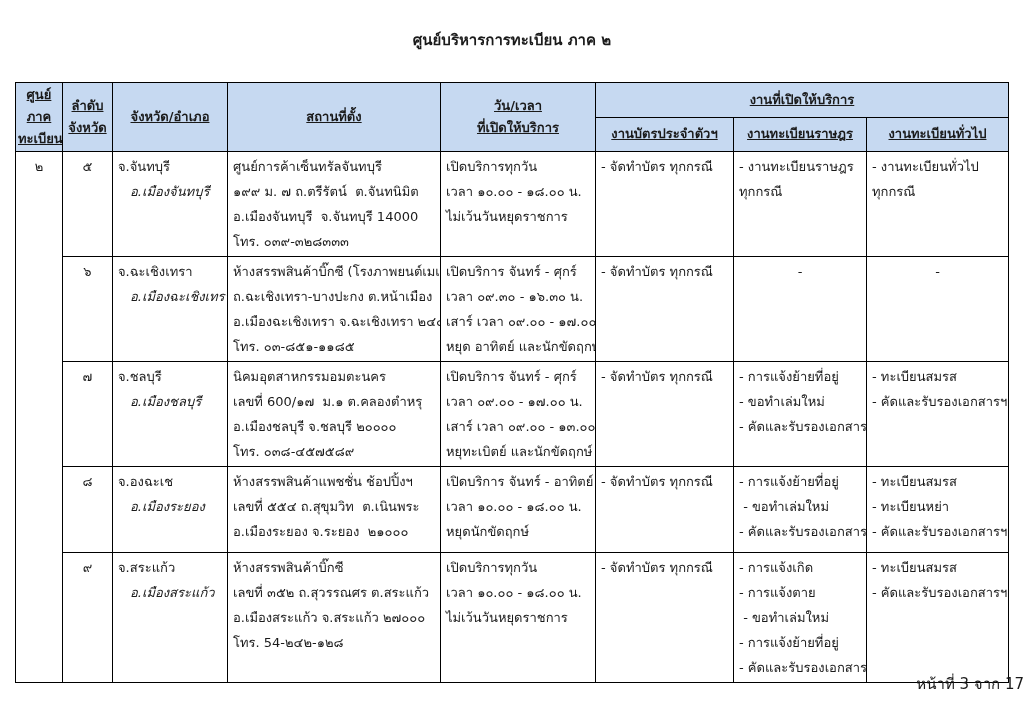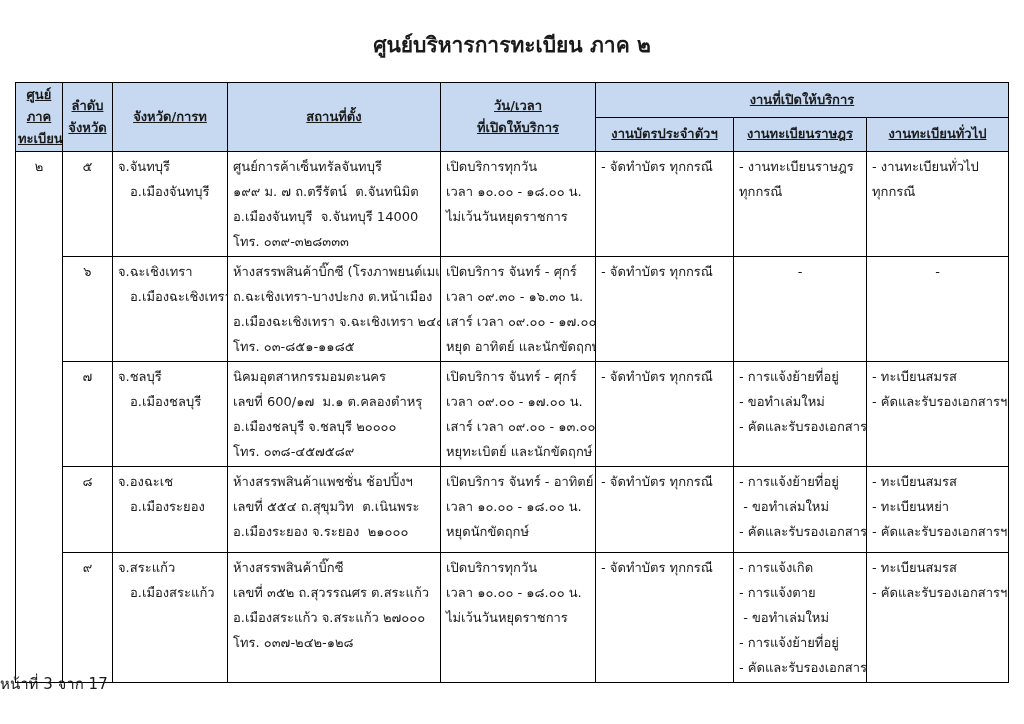--- a/index.html
+++ b/index.html
@@ -4,48 +4,48 @@
 <style>
   :root { --header-bg: #c6d9f1; --border-c: #000; --text-c: #1a1a1a; }
   * { box-sizing: border-box; }
   html,body { margin:0; padding:0; }
   body {
     width:1024px; height:724px; background:#fff; position:relative;
     font-family:"DejaVu Sans", sans-serif; color:var(--text-c);
   }
   .page-title {
     position:absolute; top:28px; left:0; width:100%;
-    text-align:center; font-weight:bold; font-size:21px;
+    text-align:center; font-weight:bold; font-size:15px;
   }
   table.services {
     position:absolute; left:15px; top:82px; width:993px;
     border-collapse:collapse; table-layout:fixed;
   }
   table.services th, table.services td {
     border:1px solid var(--border-c); vertical-align:top;
     overflow:hidden; padding:2px 5px; font-size:13px;
   }
   table.services th {
     background:var(--header-bg); font-weight:bold; text-align:center;
     vertical-align:middle; line-height:22px; padding:1px 2px;
   }
   tr.hrow { height:28px;text-decoration:underline; }
   tr.row-1 { height:100px; } tr.row-2 { height:100px; } tr.row-3 { height:100px; }
   tr.row-4 { height:86px; }  tr.row-5 { height:124px; }
   td .lines > div, td.lines > div { white-space:pre; line-height:25px; }
   td { line-height:25px; }
   .cell-region, .cell-order { text-align:center; }
   .prov { font-weight:normal; white-space:pre; line-height:25px; }
-  .district { padding-left:12px; white-space:pre; line-height:25px; }
+  .district { padding-left:12px; white-space:pre; line-height:25px;font-style:italic; }
   .loc-name { font-weight:normal; white-space:pre; line-height:25px; }
   .cell-sched { text-align:left; }
   .cell-center { text-align:center; }
   .page-footer {
     position:absolute; top:672px; left:0; width:100%;
-    text-align:left; font-size:15px;
+    text-align:right; font-size:15px;
   }
 </style>
 </head>
 <body>
 
 <div class="page-title">ศูนย์บริหารการทะเบียน ภาค ๒</div>
 
 <table class="services">
   <colgroup>
     <col style="width:47px">
@@ -60,21 +60,21 @@
   <thead>
     <tr class="hrow">
       <th rowspan="2" class="lines">
           <div>ศูนย์ภาค</div>
           <div>ทะเบียน</div>
         </th>
       <th rowspan="2" class="lines">
           <div>ลำดับ</div>
           <div>จังหวัด</div>
         </th>
-      <th rowspan="2">จังหวัด/การท</th>
+      <th rowspan="2">จังหวัด/อำเภอ</th>
       <th rowspan="2">สถานที่ตั้ง</th>
       <th rowspan="2" class="lines">
           <div>วัน/เวลา</div>
           <div>ที่เปิดให้บริการ</div>
         </th>
       <th colspan="3">งานที่เปิดให้บริการ</th>
     </tr>
     <tr class="hrow">
       <th>งานบัตรประจำตัวฯ</th>
       <th>งานทะเบียนราษฎร</th>
@@ -213,21 +213,21 @@
       <td class="cell-order">๙</td>
       <td>
         <div class="prov">จ.สระแก้ว</div>
         <div class="district">อ.เมืองสระแก้ว</div>
       </td>
       <td>
         <div class="loc-name">ห้างสรรพสินค้าบิ๊กซี</div>
         <div class="lines">
             <div>เลขที่ ๓๕๒ ถ.สุวรรณศร ต.สระแก้ว</div>
             <div>อ.เมืองสระแก้ว จ.สระแก้ว ๒๗๐๐๐</div>
-            <div>โทร. ๐๓๗-๒๔๒-๑๒๘</div>
+            <div>โทร. 54-๒๔๒-๑๒๘</div>
           </div>
       </td>
       <td class="cell-sched lines">
           <div>เปิดบริการทุกวัน</div>
           <div>เวลา ๑๐.๐๐ - ๑๘.๐๐ น.</div>
           <div>ไม่เว้นวันหยุดราชการ</div>
         </td>
       <td class="lines">
           <div>- จัดทำบัตร ทุกกรณี</div>
         </td>

